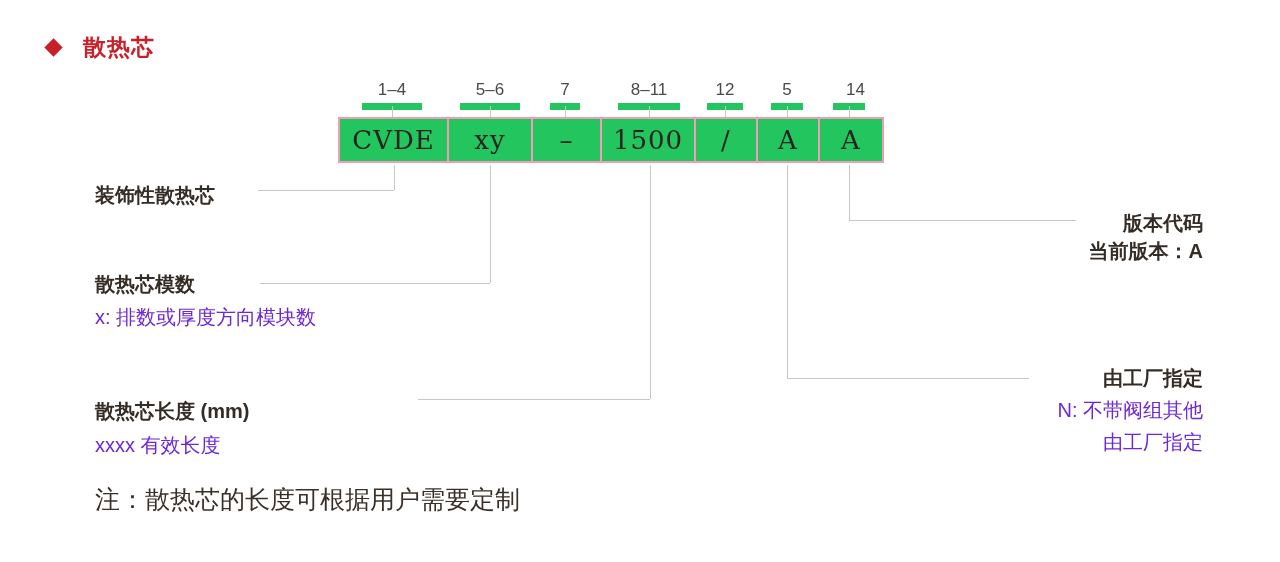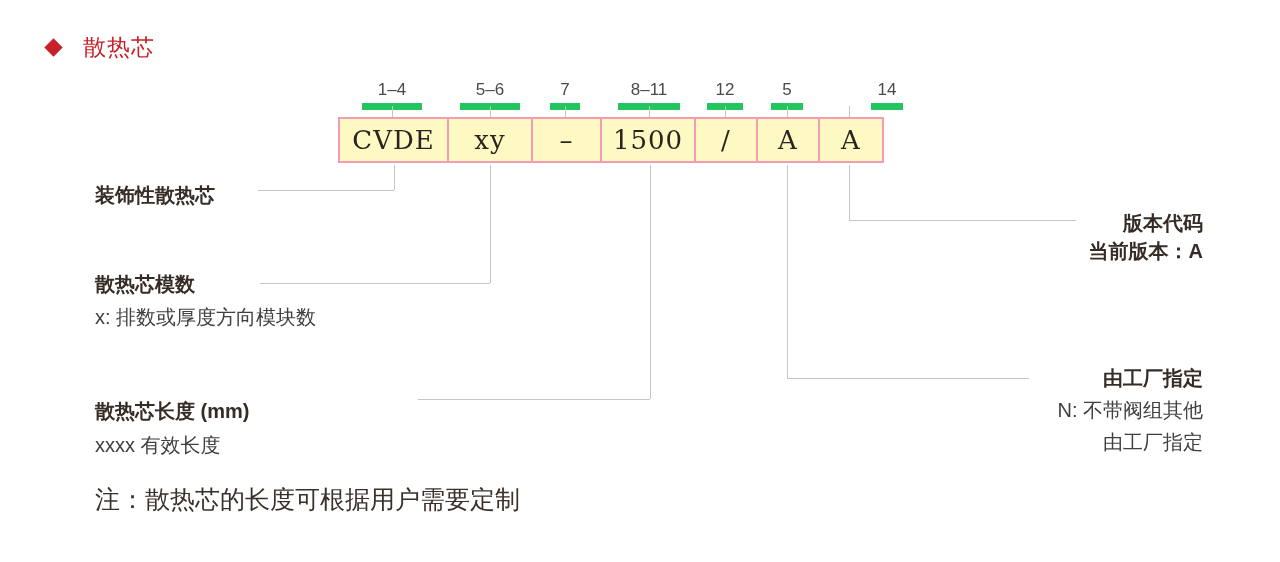--- a/index.html
+++ b/index.html
@@ -3,69 +3,69 @@
 <meta charset="utf-8">
 <style>
   html,body{margin:0;padding:0;background:#fff;}
   .canvas{
     position:relative;width:1280px;height:562px;background:#ffffff;
     font-family:"Liberation Sans",sans-serif;overflow:hidden;color:#3a3029;
   }
   
   .hdr{position:absolute;left:47px;top:32px;display:flex;align-items:center;}
   .diamond{width:13px;height:13px;background:#c8202a;transform:rotate(45deg);margin-right:23px;}
-  .page-title{font-size:23px;font-weight:normal;color:#c8202a;letter-spacing:1px;}
+  .page-title{font-size:23px;font-weight:bold;color:#c8202a;letter-spacing:1px;}
 
   
   .pos-label{
     position:absolute;top:79px;text-align:center;font-size:17px;color:#4a4a4a;
     padding-bottom:3px;border-bottom:7px solid #22c55e;line-height:21px;
   }
 
   
   .code-table{
     position:absolute;left:338px;top:117px;display:flex;
-    border:2px solid #f49bb8;background:#fef9c3;
+    border:2px solid #f49bb8;background:#22c55e;
   }
   .code-cell{
     height:42px;display:flex;align-items:center;justify-content:center;
     border-right:2px solid #f49bb8;
     font-family:"DejaVu Serif","Liberation Serif",serif;
     font-size:26px;color:#2b2320;letter-spacing:1px;
   }
   .code-cell:last-child{border-right:none;}
 
   
   .hline,.vline{position:absolute;background:#c6c6c6;}
   .hline{height:1px;}
   .vline{width:1px;}
 
   
-  .ann{position:absolute;font-size:20px;line-height:23px;color:#404040;white-space:nowrap;}
+  .ann{position:absolute;font-size:20px;line-height:23px;color:#6d28d9;white-space:nowrap;}
   .ann.bold{font-weight:bold;color:#352c26;}
   .ann.right{text-align:right;}
   .note{position:absolute;font-size:25px;color:#3a3029;white-space:nowrap;}
 </style>
 </head>
 <body>
 
 <div class="canvas">
 
   <div class="hdr">
     <div class="diamond"></div>
     <div class="page-title">散热芯</div>
   </div>
 
   <div class="pos-label" style="left:362px;width:60px;">1–4</div>
   <div class="pos-label" style="left:460px;width:60px;">5–6</div>
   <div class="pos-label" style="left:550px;width:30px;">7</div>
   <div class="pos-label" style="left:618px;width:62px;">8–11</div>
   <div class="pos-label" style="left:707px;width:36px;">12</div>
   <div class="pos-label" style="left:771px;width:32px;">5</div>
-  <div class="pos-label" style="left:871px;width:32px;">14</div>
+  <div class="pos-label" style="left:833px;width:32px;text-align:right;">14</div>
 
   <div class="vline" style="left:392px;top:106px;height:11px;"></div>
   <div class="vline" style="left:490px;top:106px;height:11px;"></div>
   <div class="vline" style="left:565px;top:106px;height:11px;"></div>
   <div class="vline" style="left:649px;top:106px;height:11px;"></div>
   <div class="vline" style="left:725px;top:106px;height:11px;"></div>
   <div class="vline" style="left:787px;top:106px;height:11px;"></div>
   <div class="vline" style="left:849px;top:106px;height:11px;"></div>
 
   <div class="code-table">

